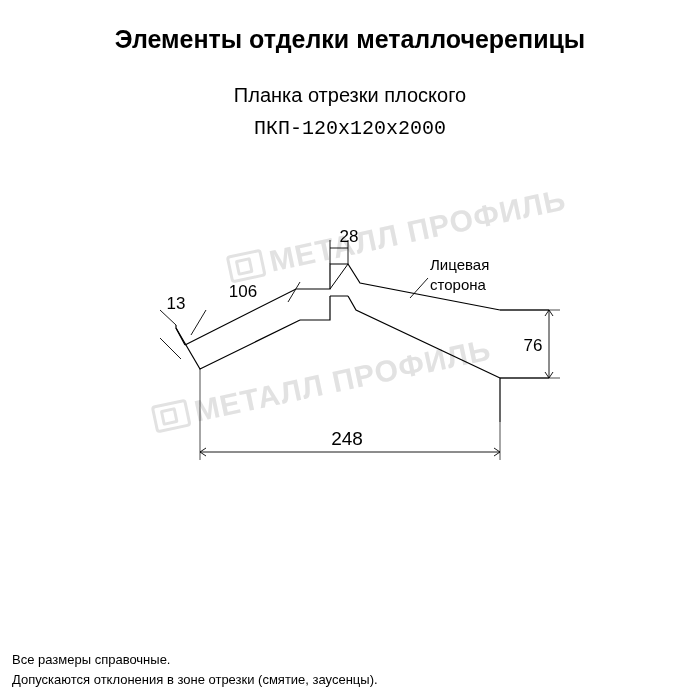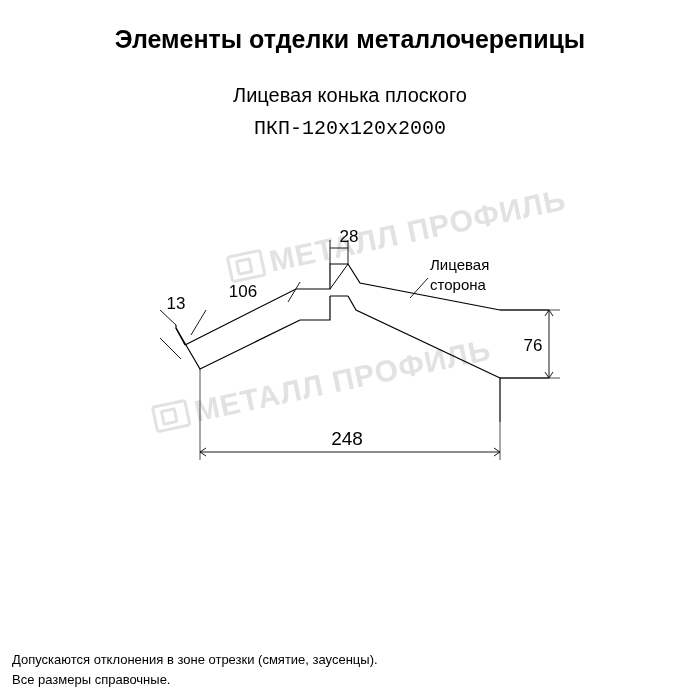--- a/index.html
+++ b/index.html
@@ -97,21 +97,21 @@
     fill: #000000;
   }
 </style>
 </head>
 <body>
 
 <div class="page">
 
   <div class="title-block">
     <h1 class="main-title">Элементы отделки металлочерепицы</h1>
-    <p class="sub-title">Лицевая конька плоского</p>
+    <p class="sub-title">Планка отрезки плоского</p>
     <p class="sub-title-2">ПКП-120х120х2000</p>
   </div>
 
   <div class="watermark wm1">
     <span class="wm-logo"></span><span>МЕТАЛЛ ПРОФИЛЬ</span>
   </div>
   <div class="watermark wm2">
     <span class="wm-logo"></span><span>МЕТАЛЛ ПРОФИЛЬ</span>
   </div>
 
@@ -182,17 +182,17 @@
         <path d="M 494,278 L 500,282 L 494,286"></path>
         <path d="M 200,199 L 200,290" stroke-width="0.7"></path>
         <path d="M 500,252 L 500,290" stroke-width="0.7"></path>
       </g>
       <text x="347" y="275" font-size="19" text-anchor="middle">248</text>
 
     </svg>
   </div>
 
   <div class="footer">
+    <div>Все размеры справочные.</div>
     <div>Допускаются отклонения в зоне отрезки (смятие, заусенцы).</div>
-    <div>Все размеры справочные.</div>
   </div>
 
 </div>
 
 </body></html>

